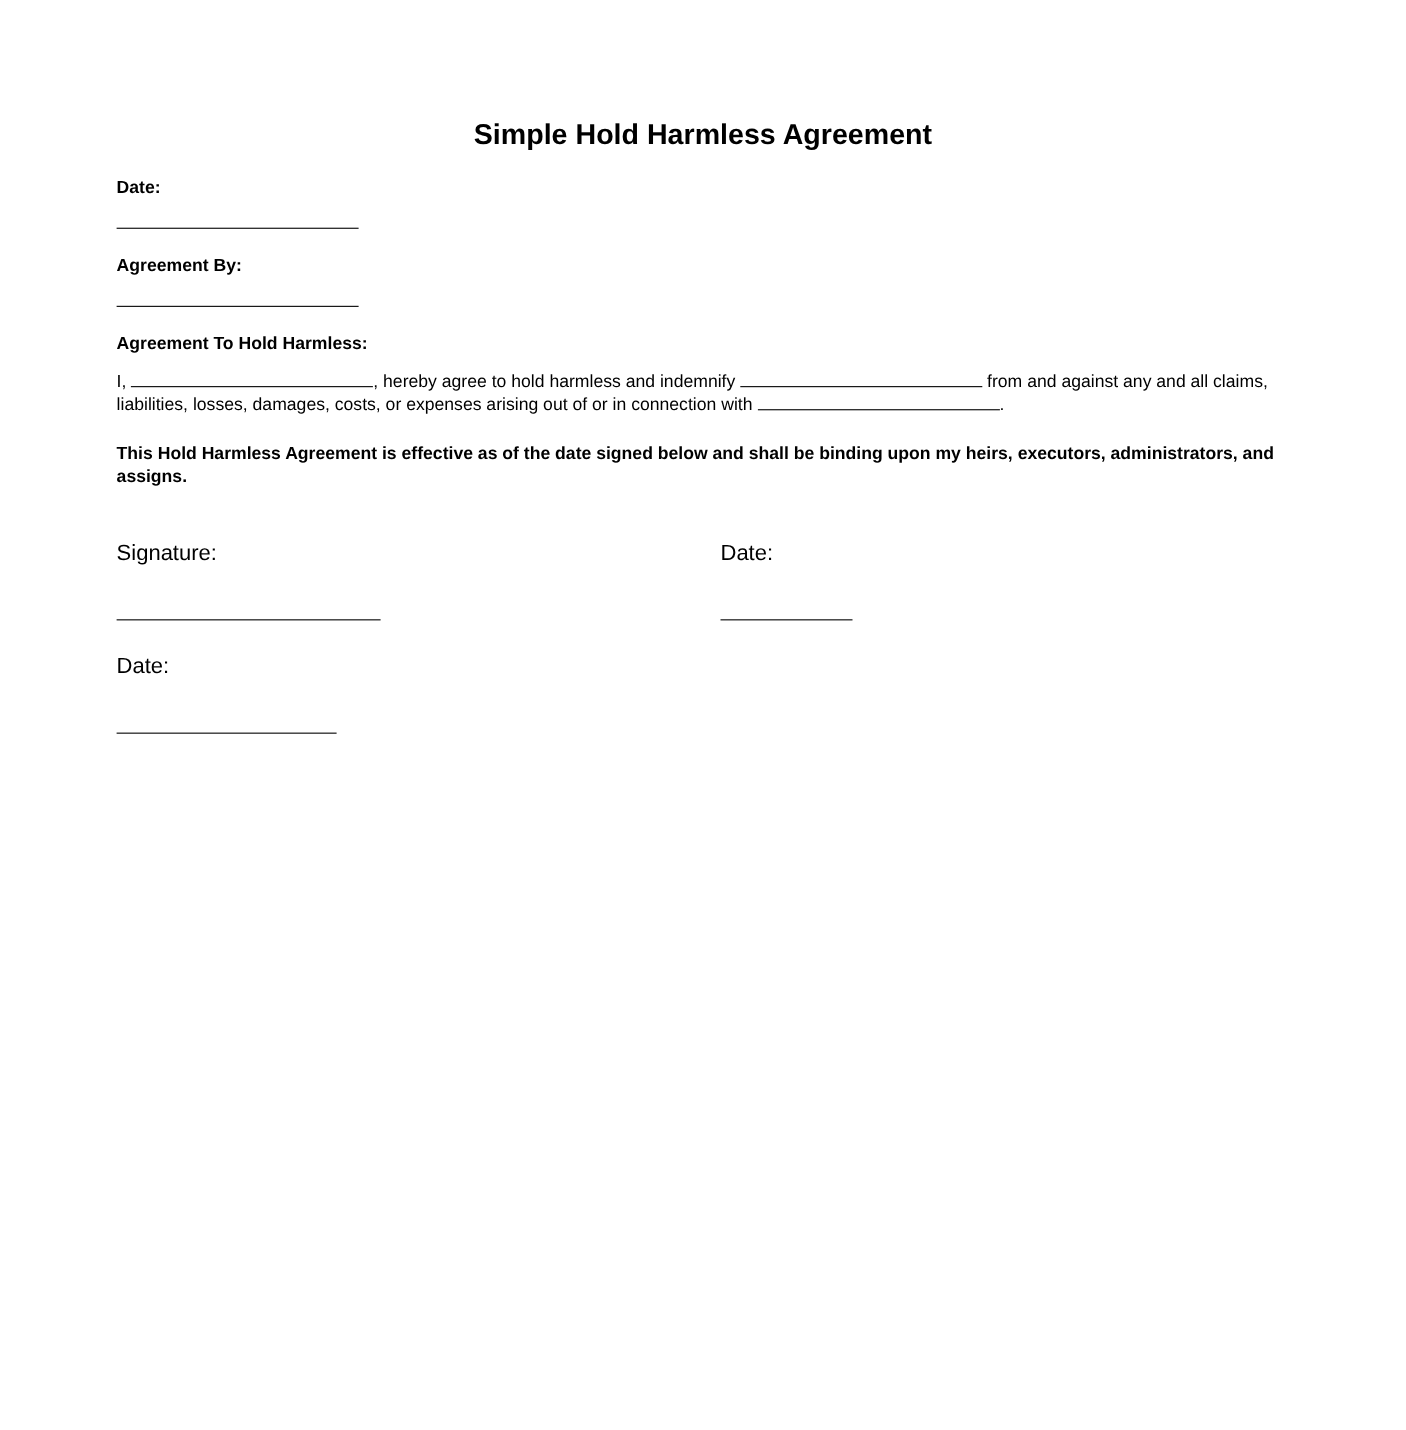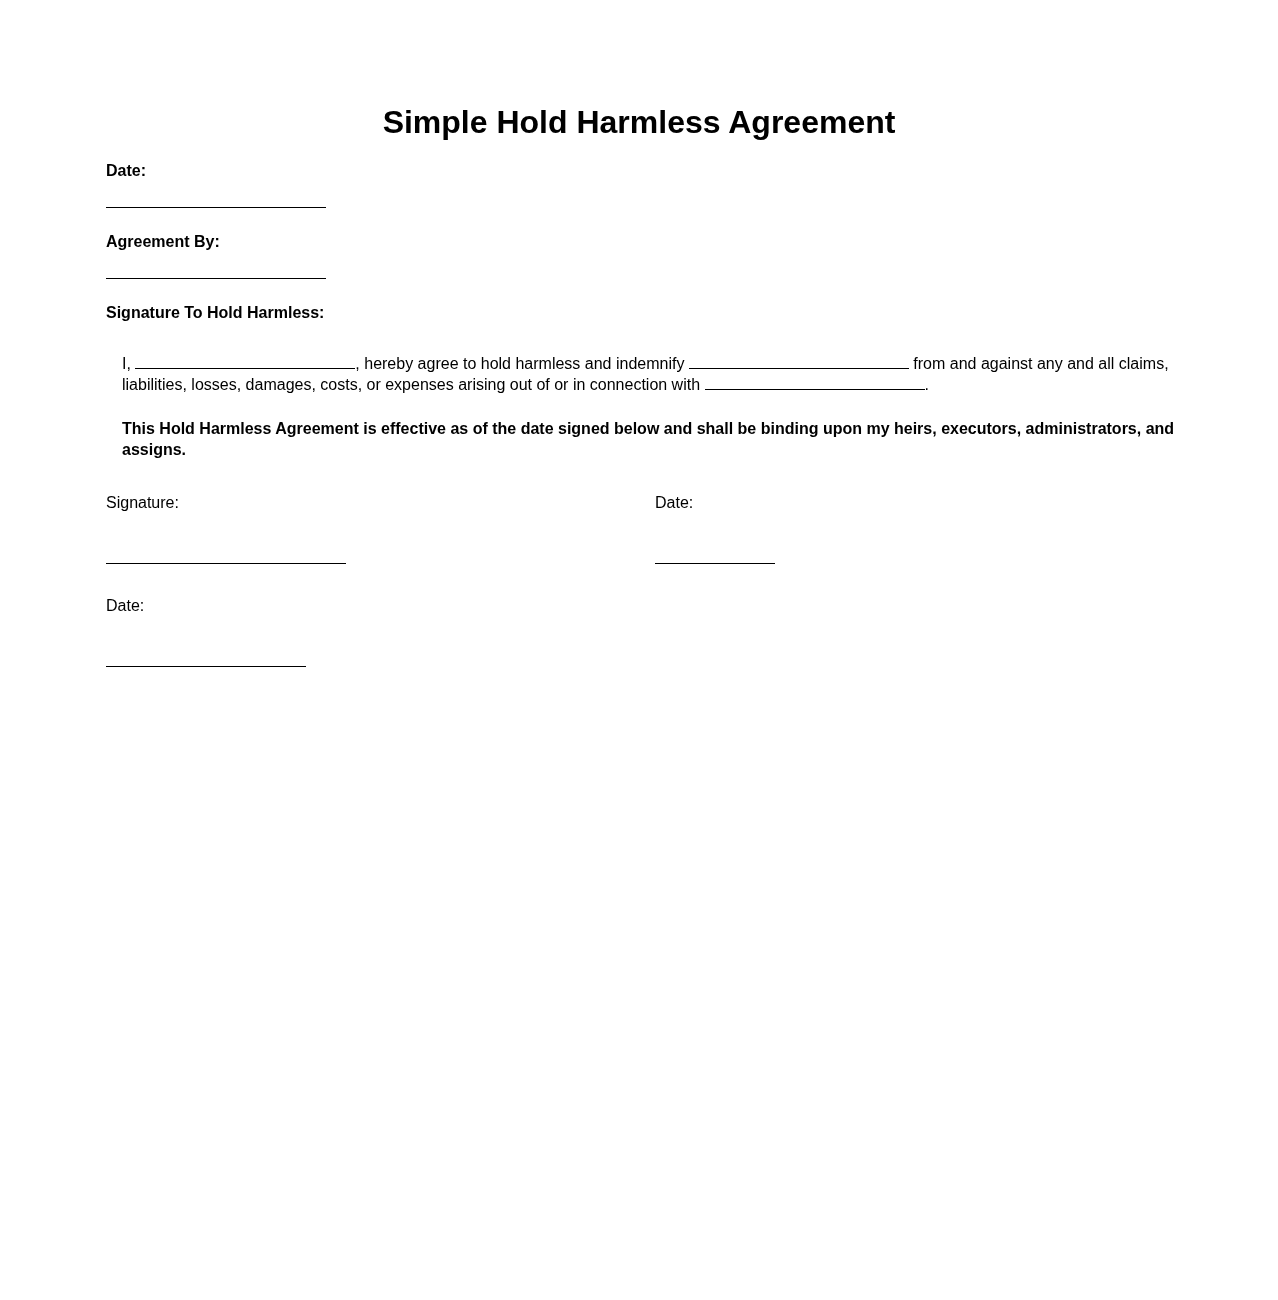--- a/index.html
+++ b/index.html
@@ -4,42 +4,42 @@
   <style>
     html, body { margin: 0; padding: 0; background: #ffffff; }
     body {
       width: 1278px; height: 1300px; position: relative;
       font-family: "Liberation Sans", sans-serif; color: #000;
       font-size: 16px;
     }
     .page { position: absolute; left: 106px; top: 0; width: 1066px; }
     .title {
       position: absolute; top: 106px; left: 0; width: 1066px;
-      text-align: center; font-size: 32px; font-weight: bold; margin: 0;
+      text-align: center; font-size: 26px; font-weight: bold; margin: 0;
       line-height: 32px;
     }
     .label { position: absolute; left: 0; font-weight: bold; font-size: 16px; line-height: 20px; }
     .line { position: absolute; height: 0; border-bottom: 1px solid #000; }
-    .para { position: absolute; left: 0; width: 1066px; line-height: 21px; font-size: 16px; margin: 16px; }
+    .para { position: absolute; left: 0; width: 1066px; line-height: 21px; font-size: 16px; margin: 0; }
     .blank { display: inline-block; border-bottom: 1px solid #000; height: 14px; vertical-align: baseline; }
-    .sig-label { position: absolute; font-size: 16px; line-height: 20px; }
+    .sig-label { position: absolute; font-size: 20px; line-height: 20px; }
   </style>
 </head>
 <body>
 
 <div class="page">
   <h1 class="title">Simple Hold Harmless Agreement</h1>
 
   <div class="label" style="top:161px;">Date:</div>
   <div class="line" style="top:207px; left:0; width:220px;"></div>
 
   <div class="label" style="top:232px;text-align:center;">Agreement By:</div>
   <div class="line" style="top:278px; left:0; width:220px;"></div>
 
-  <div class="label" style="top:303px;">Signature To Hold Harmless:</div>
+  <div class="label" style="top:303px;">Agreement To Hold Harmless:</div>
 
   <p class="para" style="top:337px;"><span>I,</span> <span class="blank" style="width:220px;"></span><span>, hereby agree to hold harmless and indemnify</span> <span class="blank" style="width:220px;"></span> <span>from and against any and all claims, liabilities, losses, damages, costs, or expenses arising out of or in connection with</span> <span class="blank" style="width:220px;"></span><span>.</span></p>
 
   <p class="para" style="top:402px;font-weight:bold;">This Hold Harmless Agreement is effective as of the date signed below and shall be binding upon my heirs, executors, administrators, and assigns.</p>
 
   <div class="sig-label" style="top:493px; left:0;">Signature:</div>
   <div class="line" style="top:563px; left:0; width:240px;"></div>
 
   <div class="sig-label" style="top:493px; left:549px;">Date:</div>
   <div class="line" style="top:563px; left:549px; width:120px;"></div>

